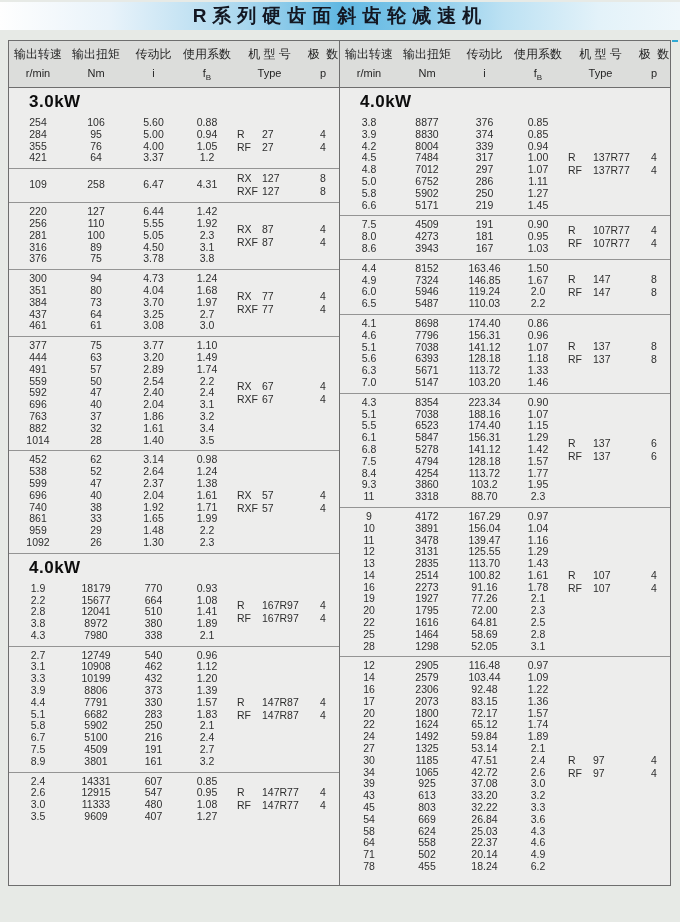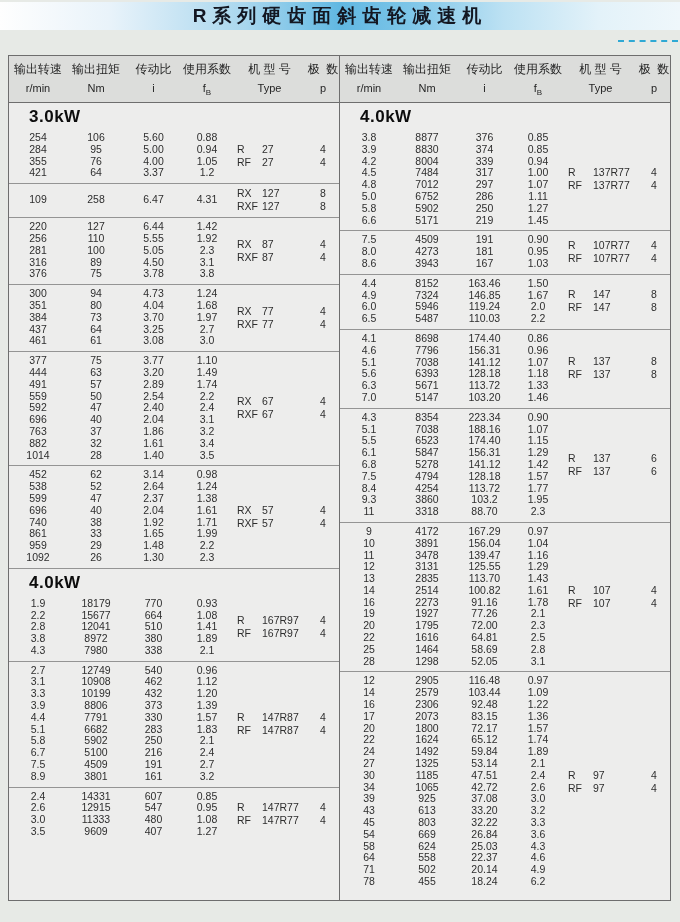--- a/index.html
+++ b/index.html
@@ -10,21 +10,21 @@
   }
   .page{position:relative;width:680px;height:922px;background:#e7eae6;}
   .title-bar{
     position:absolute;top:2px;left:0;width:680px;height:28px;
     background:linear-gradient(90deg,#fefefe 0%,#e9f3fa 16%,#a9d7ee 36%,#61b8e2 50%,#7cc5e8 60%,#bce1f3 74%,#e3f2f9 88%,#eff7fb 100%);
     display:flex;align-items:center;justify-content:center;
   }
   .title{font-size:19px;font-weight:bold;letter-spacing:6px;color:#131722;white-space:nowrap;}
   .dash-line{position:absolute;top:40px;left:618px;width:60px;height:0;border-top:2px dashed #2fa9d4;}
   .table{
-    position:absolute;left:8px;top:55px;width:663px;height:846px;
+    position:absolute;left:8px;top:40px;width:663px;height:846px;
     border:1px solid #6e6e6e;background:#ededec;box-sizing:border-box;
     display:flex;flex-direction:column;
   }
   .table-header{display:flex;background:#dcdddb;border-bottom:1px solid #6e6e6e;height:46px;flex:none;}
   .h-panel{width:330px;display:grid;grid-template-columns:58px 58px 57px 50px 75px 32px;align-content:center;}
   .h-cell{text-align:center;}
   .h-label{font-size:12px;color:#262626;margin-bottom:4px;white-space:pre;}
   .h-unit{font-size:11px;color:#262626;}
   .h-unit sub{font-size:8px;}
   .table-body{display:flex;flex:1;min-height:0;}

